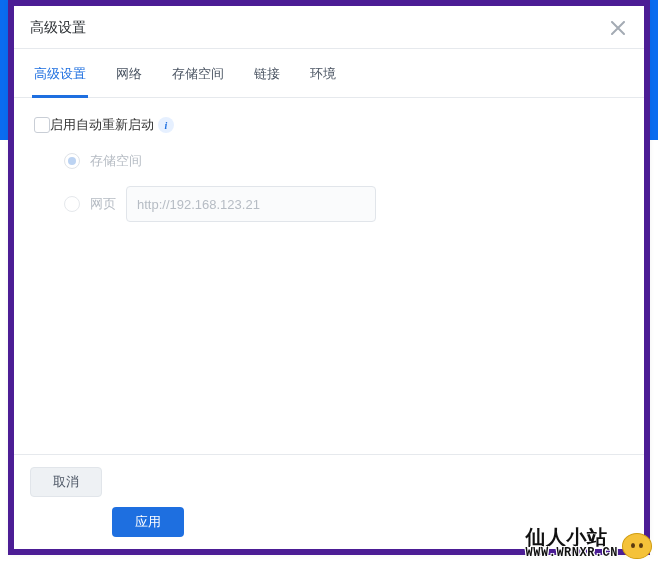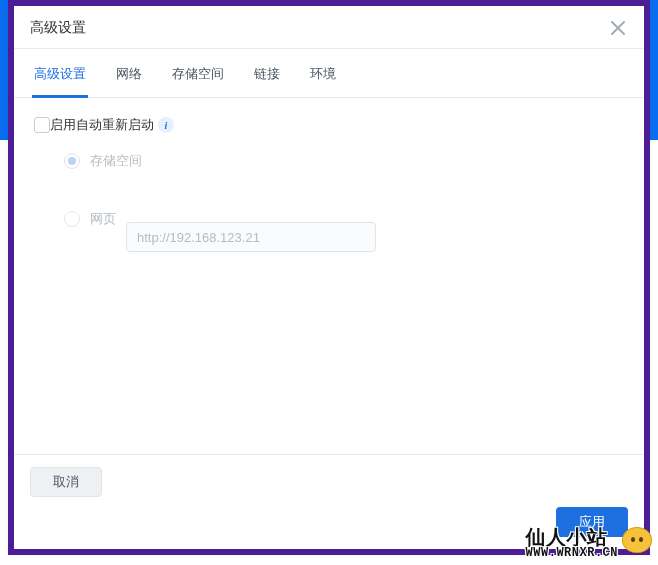--- a/index.html
+++ b/index.html
@@ -83,51 +83,50 @@
     .radio.selected::after {
       content: ""; position: absolute; left: 3px; top: 3px;
       width: 8px; height: 8px; border-radius: 50%;
       background: #7fb0ef;
     }
     .radio.disabled { border-color: #dfe3e8; cursor: default; }
     .radio.disabled.selected::after { background: #bcd3f2; }
     .radio.unselected-disabled { border-color: #e5e8ec; }
     .label-disabled { color: #b6bcc4; }
     .url-input {
-      flex: 1; max-width: 250px; height: 30px;
+      flex: 1; max-width: 250px; height: 36px;
       border: 1px solid #e1e5ea; border-radius: 4px;
       padding: 0 10px; font-size: 13px; color: #333;
       background: #fafbfc;
-      margin-top: 36px;
     }
     .url-input::placeholder { color: #b6bcc4; }
     .url-input:disabled { color: #b6bcc4; background: #fafbfc; }
     .footer {
-      display: flex; justify-content: space-between; gap: 10px;
+      display: flex; justify-content: flex-start; gap: 10px;
       padding: 12px 16px; border-top: 1px solid #e6e9ed;
       position: relative;
     }
     .btn {
       min-width: 72px; height: 30px; border-radius: 4px;
       font-size: 13px; cursor: pointer; display: inline-flex;
       align-items: center; justify-content: center;
       border: 1px solid transparent;
     }
     .btn-secondary {
       background: #eef1f4; color: #4b5563; border-color: #e1e5ea;
     }
     .btn-primary {
       background: #1e6fe0; color: #fff; margin-top: 40px;
     }
     .watermark {
       position: absolute; right: 6px; bottom: 6px;
       pointer-events: none; z-index: 5;
     }
     .wm-badge {
-      display: flex; align-items: flex-start; gap: 4px;
+      display: flex; align-items: flex-end; gap: 4px;
     }
     .wm-text {
       font-family: Arial Black, sans-serif;
       font-weight: 900; color: #111;
       text-shadow: -1px -1px 0 #fff, 1px -1px 0 #fff, -1px 1px 0 #fff, 1px 1px 0 #fff;
       line-height: 1; letter-spacing: 0.5px;
     }
     .wm-title { font-size: 20px; }
     .wm-url { font-size: 12px; font-family: Liberation Mono, monospace; }
     .wm-emoji {

